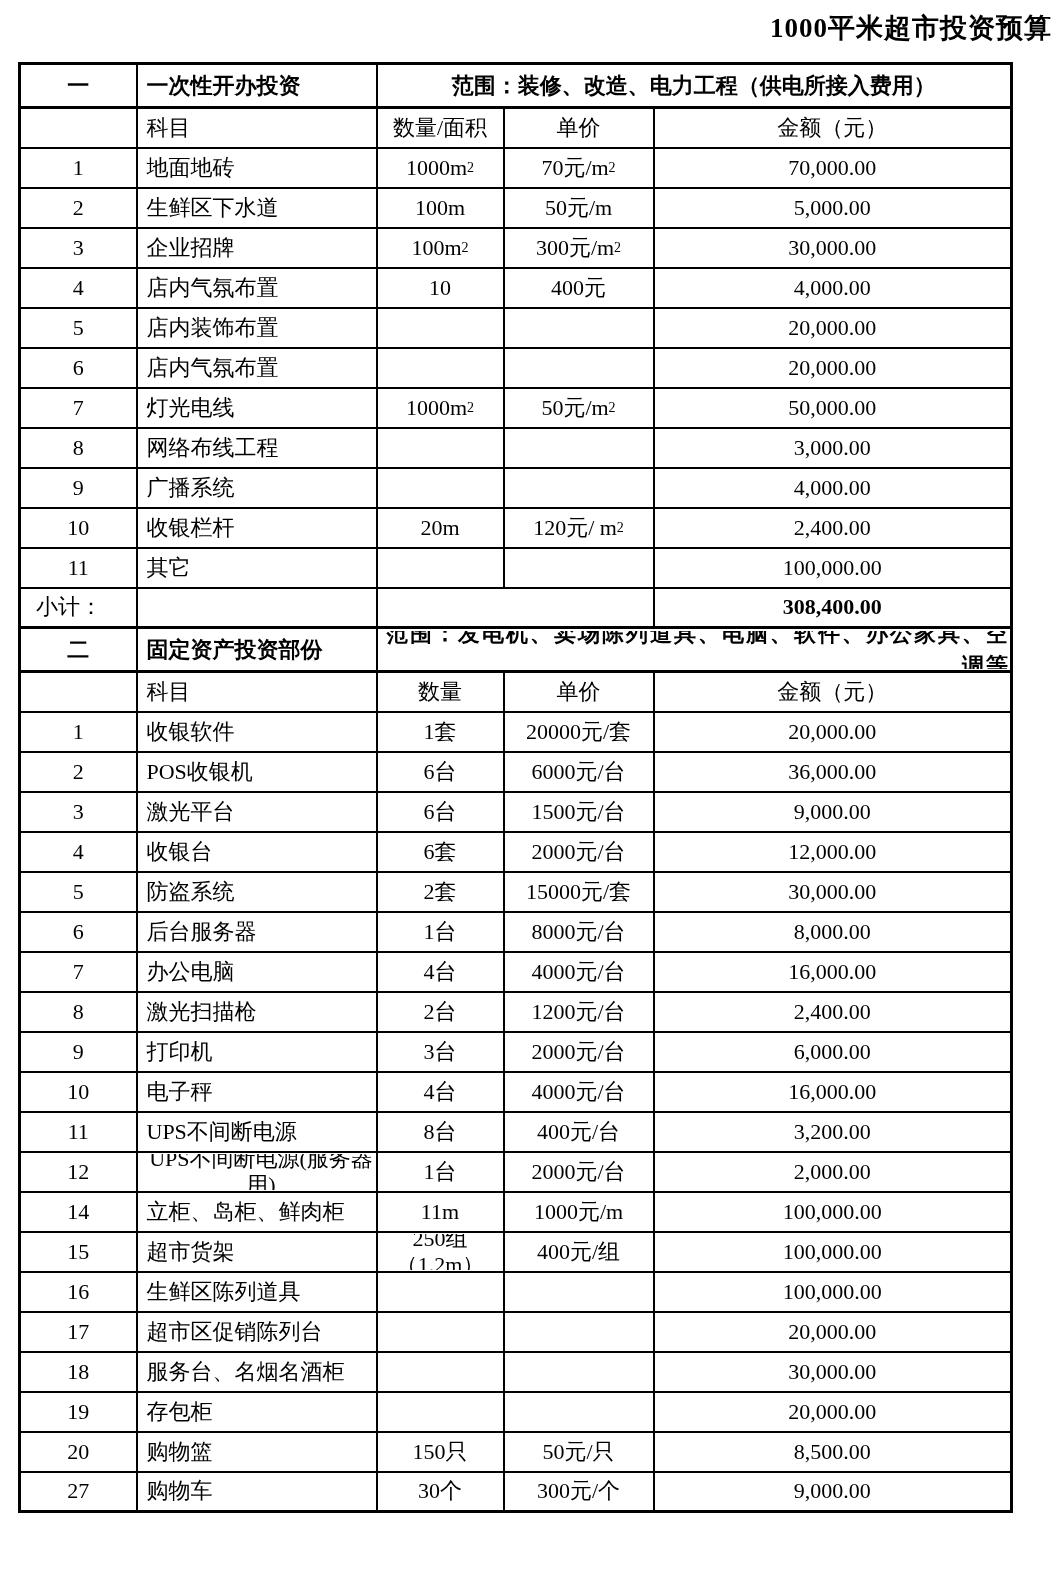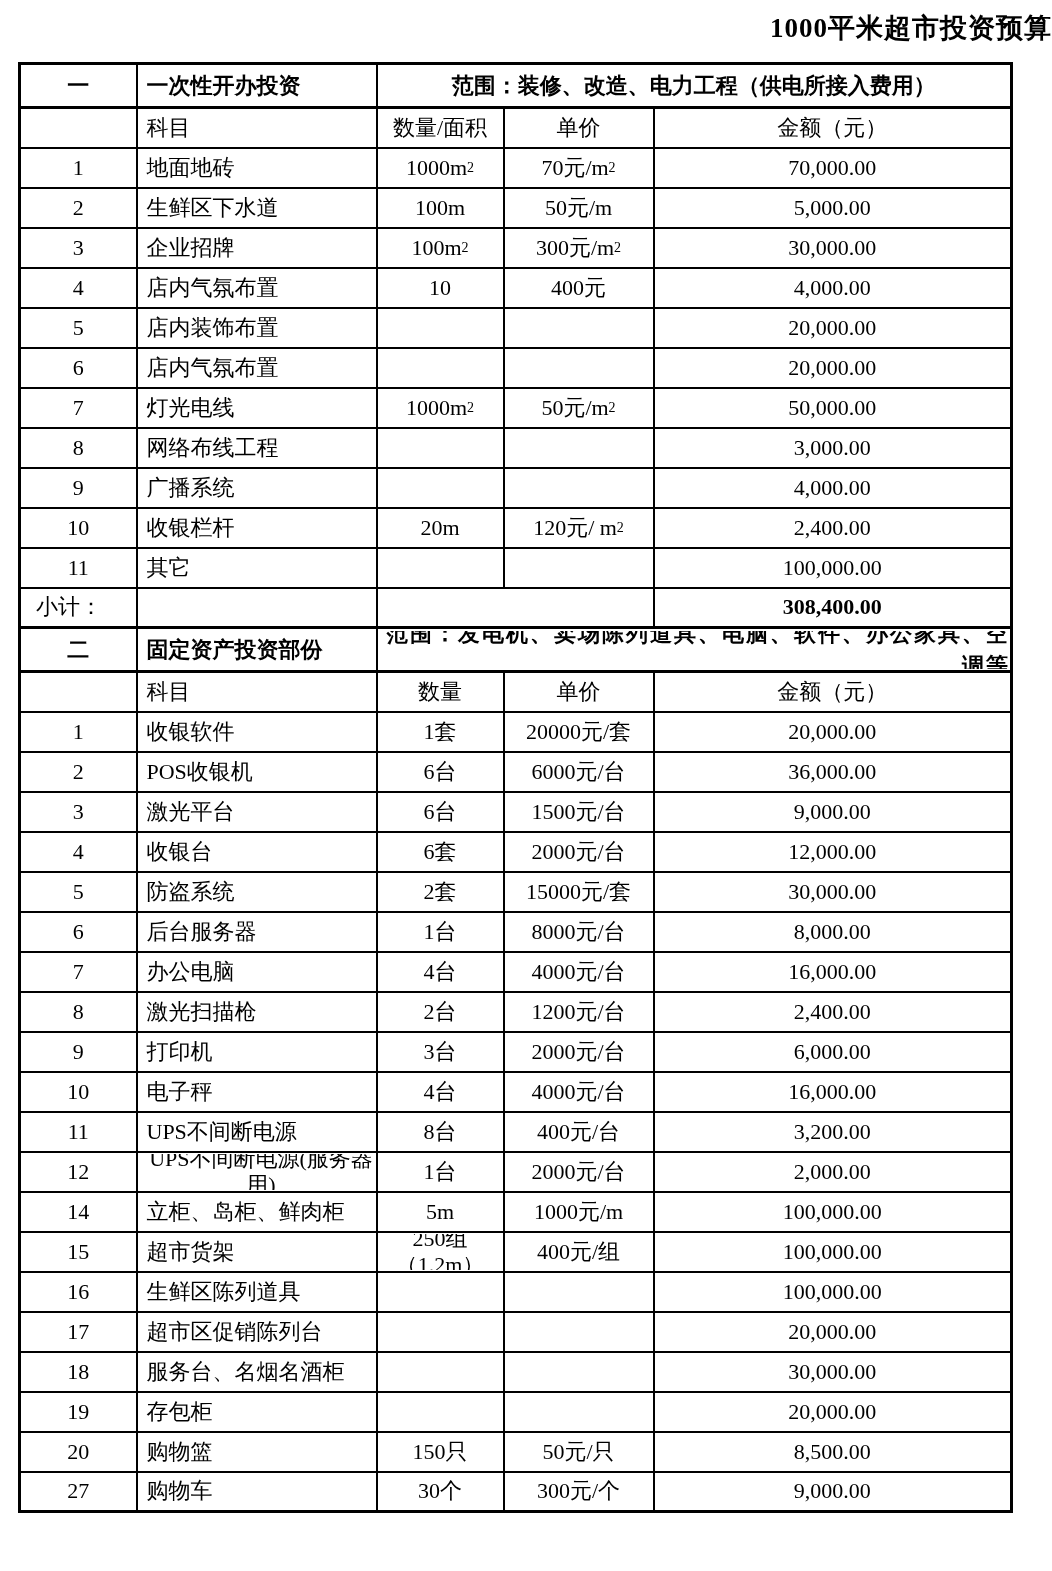--- a/index.html
+++ b/index.html
@@ -509,21 +509,21 @@
           </td>
         </tr>
         <tr class="data-row">
           <td>
             <div class="wrap">14</div>
           </td>
           <td class="left">
             <div class="wrap">立柜、岛柜、鲜肉柜</div>
           </td>
           <td>
-            <div class="wrap">5m</div>
+            <div class="wrap">11m</div>
           </td>
           <td>
             <div class="wrap">1000元/m</div>
           </td>
           <td>
             <div class="wrap">100,000.00</div>
           </td>
         </tr>
         <tr class="data-row">
           <td>

